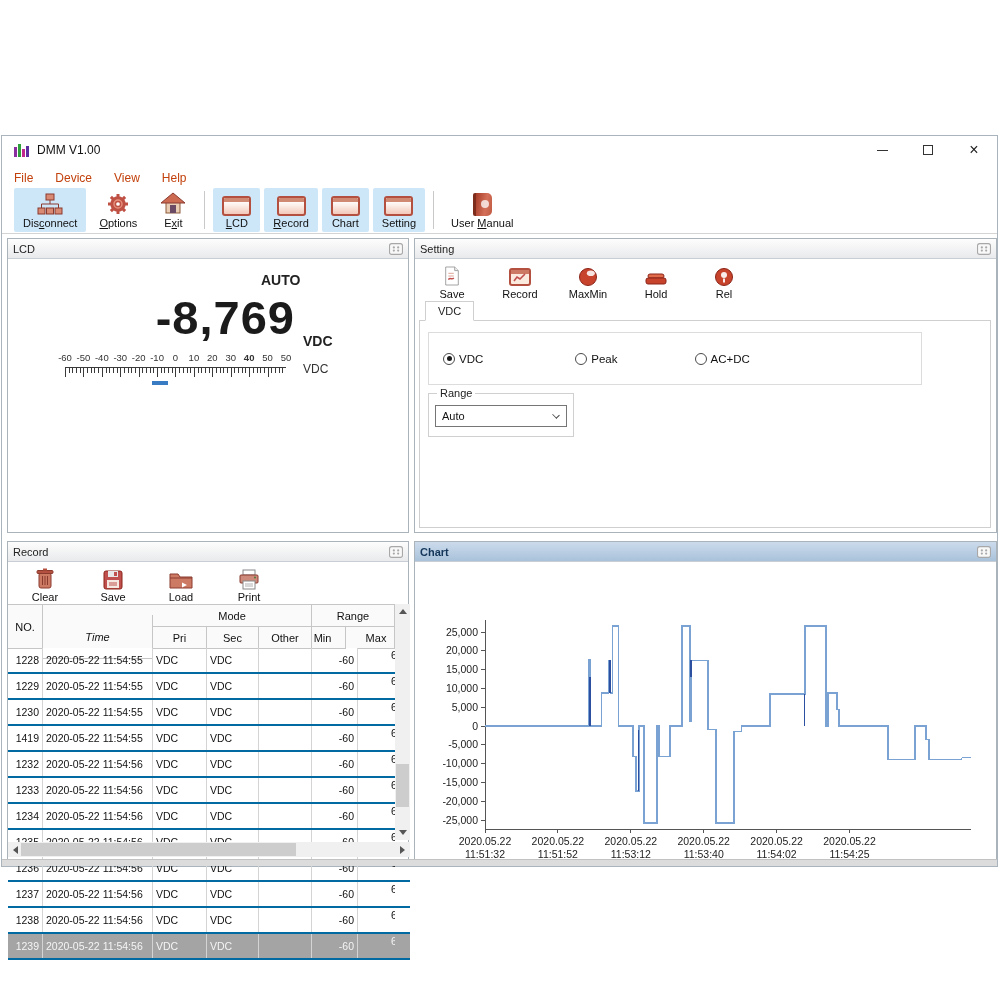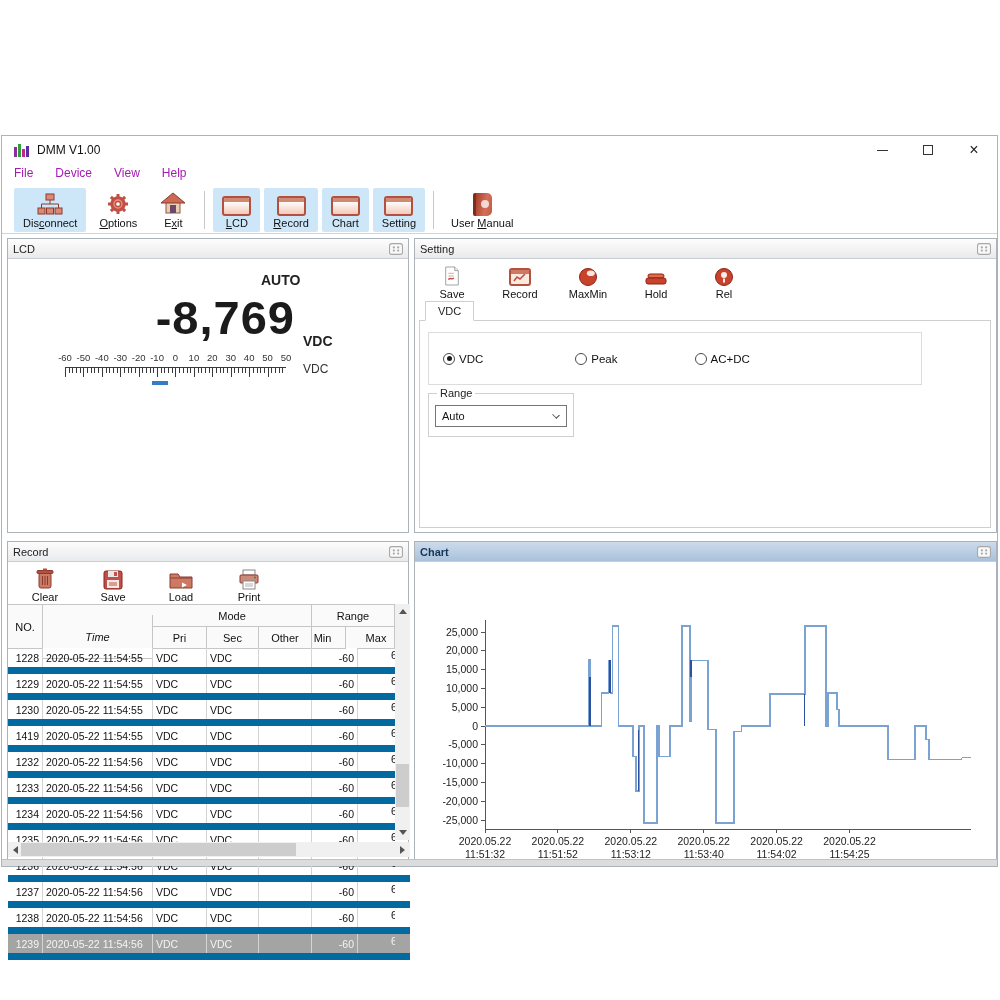--- a/index.html
+++ b/index.html
@@ -9,21 +9,21 @@
   
   .titlebar{position:relative;height:28px;background:#fff;display:flex;align-items:center;}
   .app-icon{width:16px;height:16px;margin-left:11px;}
   .title-text{font-size:12px;color:#111;margin-left:8px;}
   .win-controls{position:absolute;right:0;top:0;height:28px;display:flex;}
   .win-btn{width:46px;height:28px;display:flex;align-items:center;justify-content:center;cursor:default;}
   .glyph-min{width:11px;height:0;border-top:1.6px solid #333;}
   .glyph-max{width:10px;height:10px;border:1.3px solid #333;}
   .glyph-close{font-size:16px;color:#222;line-height:1;}
   
-  .menubar{height:23px;display:flex;align-items:flex-start;background:#fff;font-size:12px;color:#a21caf;}
+  .menubar{height:23px;display:flex;align-items:flex-end;background:#fff;font-size:12px;color:#c2410c;}
   .menu-item{padding:2px 10px;margin-left:2px;}
   
   .toolbar{height:47px;border-bottom:1px solid #d4d4d4;display:flex;align-items:stretch;background:#fff;padding-left:10px;}
   .tb-btn{display:flex;flex-direction:column;align-items:center;justify-content:flex-end;padding:2px 9px 3px;margin:1px 2px;min-width:46px;font-size:11px;color:#111;border-radius:2px;}
   .tb-btn.active{background:#cde6f8;}
   .tb-icon{height:24px;display:flex;align-items:flex-end;justify-content:center;margin-bottom:1px;}
   .tb-sep{width:1px;background:#c9c9c9;margin:4px 6px;}
   .win-ico{width:29px;height:20px;border:2px solid #b3503f;border-radius:3px;background:linear-gradient(#ffffff 20%,#f3c9ba);position:relative;overflow:hidden;}
   .win-ico::before{content:"";position:absolute;left:0;right:0;top:0;height:4px;background:#d08a74;}
   .book-ico{width:19px;height:23px;background:linear-gradient(100deg,#a63c28,#d4705a 60%,#c05a42);border-left:3px solid #7e2c1c;border-radius:2px 5px 5px 2px;position:relative;}
@@ -61,21 +61,21 @@
   .radio-circle.checked::after{content:"";position:absolute;left:2.5px;top:2.5px;width:5px;height:5px;border-radius:50%;background:#1a1a1a;}
   .range-box{position:absolute;left:8px;top:72px;width:146px;height:44px;border:1px solid #d0d0d0;}
   .range-legend{position:absolute;left:8px;top:-7px;background:#fff;padding:0 3px;font-size:11px;color:#222;}
   .combo{position:absolute;left:6px;top:11px;width:132px;height:22px;border:1px solid #767676;background:#fff;display:flex;align-items:center;padding-left:6px;font-size:11px;color:#111;}
   .combo .caret{position:absolute;right:7px;top:8px;width:6px;height:6px;border-right:1.4px solid #444;border-bottom:1.4px solid #444;transform:rotate(45deg) scale(1,.8);margin-top:-2px;}
   
   .rec-table{position:absolute;left:0;top:42px;width:402px;}
   .rt-header{position:relative;height:44px;border-top:1px solid #c6c6c6;background:#fafafa;font-size:11px;color:#111;}
   .rt-hcell{position:absolute;border-right:1px solid #c6c6c6;border-bottom:1px solid #c6c6c6;display:flex;align-items:center;justify-content:center;}
   .rt-rows{position:relative;}
-  .rt-row{display:flex;height:26px;font-size:10.5px;color:#111;border-bottom:7px solid #0369a1;align-items:center;}
+  .rt-row{display:flex;height:26px;font-size:10.5px;color:#111;border-bottom:2px solid #0369a1;align-items:center;}
   .rt-row.selected{background:#a4a4a4;color:#f4f4f4;}
   .rc{border-right:1px solid #d4d4d4;height:100%;display:flex;align-items:center;overflow:hidden;white-space:nowrap;}
   .rc-no{width:35px;justify-content:flex-end;padding-right:3px;}
   .rc-time{width:110px;padding-left:3px;}
   .rc-pri{width:54px;padding-left:3px;}
   .rc-sec{width:52px;padding-left:3px;}
   .rc-other{width:53px;}
   .rc-min{width:46px;justify-content:flex-end;padding-right:3px;}
   .rc-max{width:37px;position:relative;border-right:none;}
   .rc-max span{position:absolute;left:33px;top:1px;}
@@ -218,21 +218,21 @@
               <span style="left: 0%;">-60</span>
               <span style="left: 8.33333%;">-50</span>
               <span style="left: 16.6667%;">-40</span>
               <span style="left: 25%;">-30</span>
               <span style="left: 33.3333%;">-20</span>
               <span style="left: 41.6667%;">-10</span>
               <span style="left: 50%;">0</span>
               <span style="left: 58.3333%;">10</span>
               <span style="left: 66.6667%;">20</span>
               <span style="left: 75%;">30</span>
-              <span style="left: 83.3333%;">40</span>
+              <span style="left: 83.3333%; font-weight: bold;">40</span>
               <span style="left: 91.6667%;">50</span>
               <span style="left: 100%;">50</span>
             </div>
           <div class="ruler">
               <div class="minor"></div>
               <div class="major"></div>
             </div>
           <div class="lcd-indicator" id="lcdInd" style="left: 144.03px;"></div>
           <div class="lcd-bar-unit">VDC</div>
         </div>

